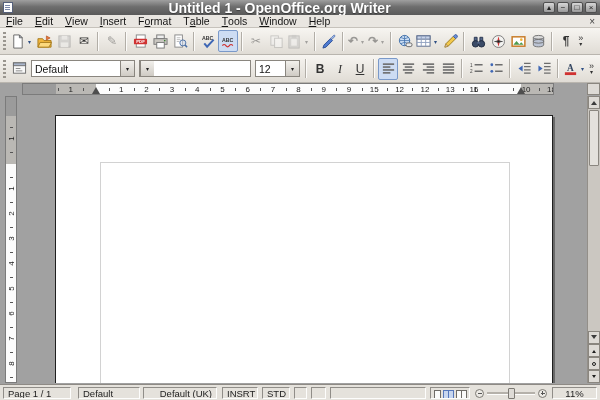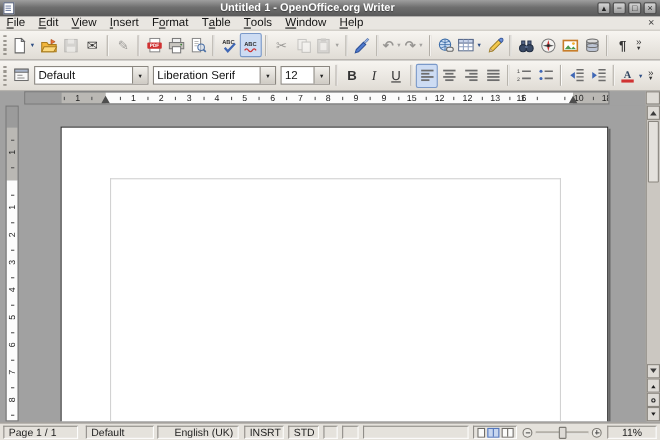--- a/index.html
+++ b/index.html
@@ -7,21 +7,21 @@
          font-family:"Liberation Sans",sans-serif;background:#a1a1a1;}
 
   
   #titlebar{position:absolute;left:0;top:0;width:600px;height:15px;
     background:linear-gradient(#9f9f9f,#6e6e6e 45%,#595959);
     display:flex;align-items:center;color:#fff;}
   #titlebar .appicon{width:10px;height:11px;margin:0 3px;background:#fdfdfd;
     border:1px solid #55607a;box-sizing:border-box;position:relative;}
   #titlebar .appicon::after{content:"";position:absolute;left:1px;top:2px;width:5px;height:1px;
     background:#7a87a8;box-shadow:0 2px 0 #7a87a8,0 4px 0 #7a87a8;}
-  #titlebar .title{flex:1;text-align:center;font-size:10px;font-weight:bold;
+  #titlebar .title{flex:1;text-align:center;font-size:14px;font-weight:bold;
     text-shadow:0 1px 1px rgba(0,0,0,.4);white-space:nowrap;overflow:hidden;}
   #titlebar .wbtns{display:flex;gap:2px;margin-right:3px;}
   .wbtn{width:12px;height:11px;border:1px solid #4f4f4f;border-radius:2px;
     background:linear-gradient(#d6d6d6,#9b9b9b);color:#222;font-size:8px;line-height:10px;
     text-align:center;box-sizing:border-box;}
 
   
   #menubar{position:absolute;left:0;top:15px;width:600px;height:13px;background:#e9e6e1;
     border-bottom:1px solid #c6c2bb;display:flex;align-items:center;font-size:10.5px;color:#141414;box-sizing:border-box;}
   .menu-item{padding:0 6px;height:100%;display:flex;align-items:center;white-space:nowrap;}
@@ -373,21 +373,20 @@
             <rect x="1.5" y="2" width="13" height="3" fill="#aab6cc" stroke="#6d6d6d"></rect>
             <path d="M4 8h5M4 10.5h7" stroke="#8a8a8a"></path>
           </svg>
         </span>
       </span>
       <span class="combo" style="width: 104px;">
         <span class="combo-text">Default</span>
         <span class="combo-btn">▾</span>
       </span>
       <span class="combo" style="width: 112px;">
-        <span class="combo-text">Liberation Serif</span>
         <span class="combo-btn">▾</span>
       </span>
       <span class="combo" style="width: 45px;">
         <span class="combo-text">12</span>
         <span class="combo-btn">▾</span>
       </span>
       <span class="tsep"></span>
       <span class="tbtn">
         <span style="display: flex; align-items: center;">
           <span class="gl g-b">B</span>
@@ -594,21 +593,21 @@
         <span class="navdot"></span>
       </div>
     <div class="sbtn" style="bottom:0;top:auto;">
         <span class="tri-s-dn"></span>
       </div>
   </div>
 
   <div id="statusbar">
     <span class="scell" style="left:3px;width:68px;">Page 1 / 1</span>
     <span class="scell" style="left:78px;width:62px;">Default</span>
-    <span class="scell" style="left:143px;width:74px;text-align:right;">English (UK)</span>
+    <span class="scell" style="left:143px;width:74px;text-align:right;">Default (UK)</span>
     <span class="scell" style="left:222px;width:36px;text-align:center;">INSRT</span>
     <span class="scell" style="left:262px;width:28px;text-align:center;">STD</span>
     <span class="scell" style="left:294px;width:13px;"></span>
     <span class="scell" style="left:311px;width:15px;"></span>
     <span class="scell" style="left:330px;width:96px;"></span>
     <span class="scell" style="left:430px;width:40px;text-align:center;padding:0 2px;"><span class="vico single"></span><span class="vico multi"></span><span class="vico book"></span></span>
     <span class="zbtn" style="left:475px;"></span>
     <span id="zoom-track" style="left:487px;width:48px;"></span>
     <span id="zoom-thumb" style="left:508px;"></span>
     <span class="zbtn plus" style="left:538px;"></span>

